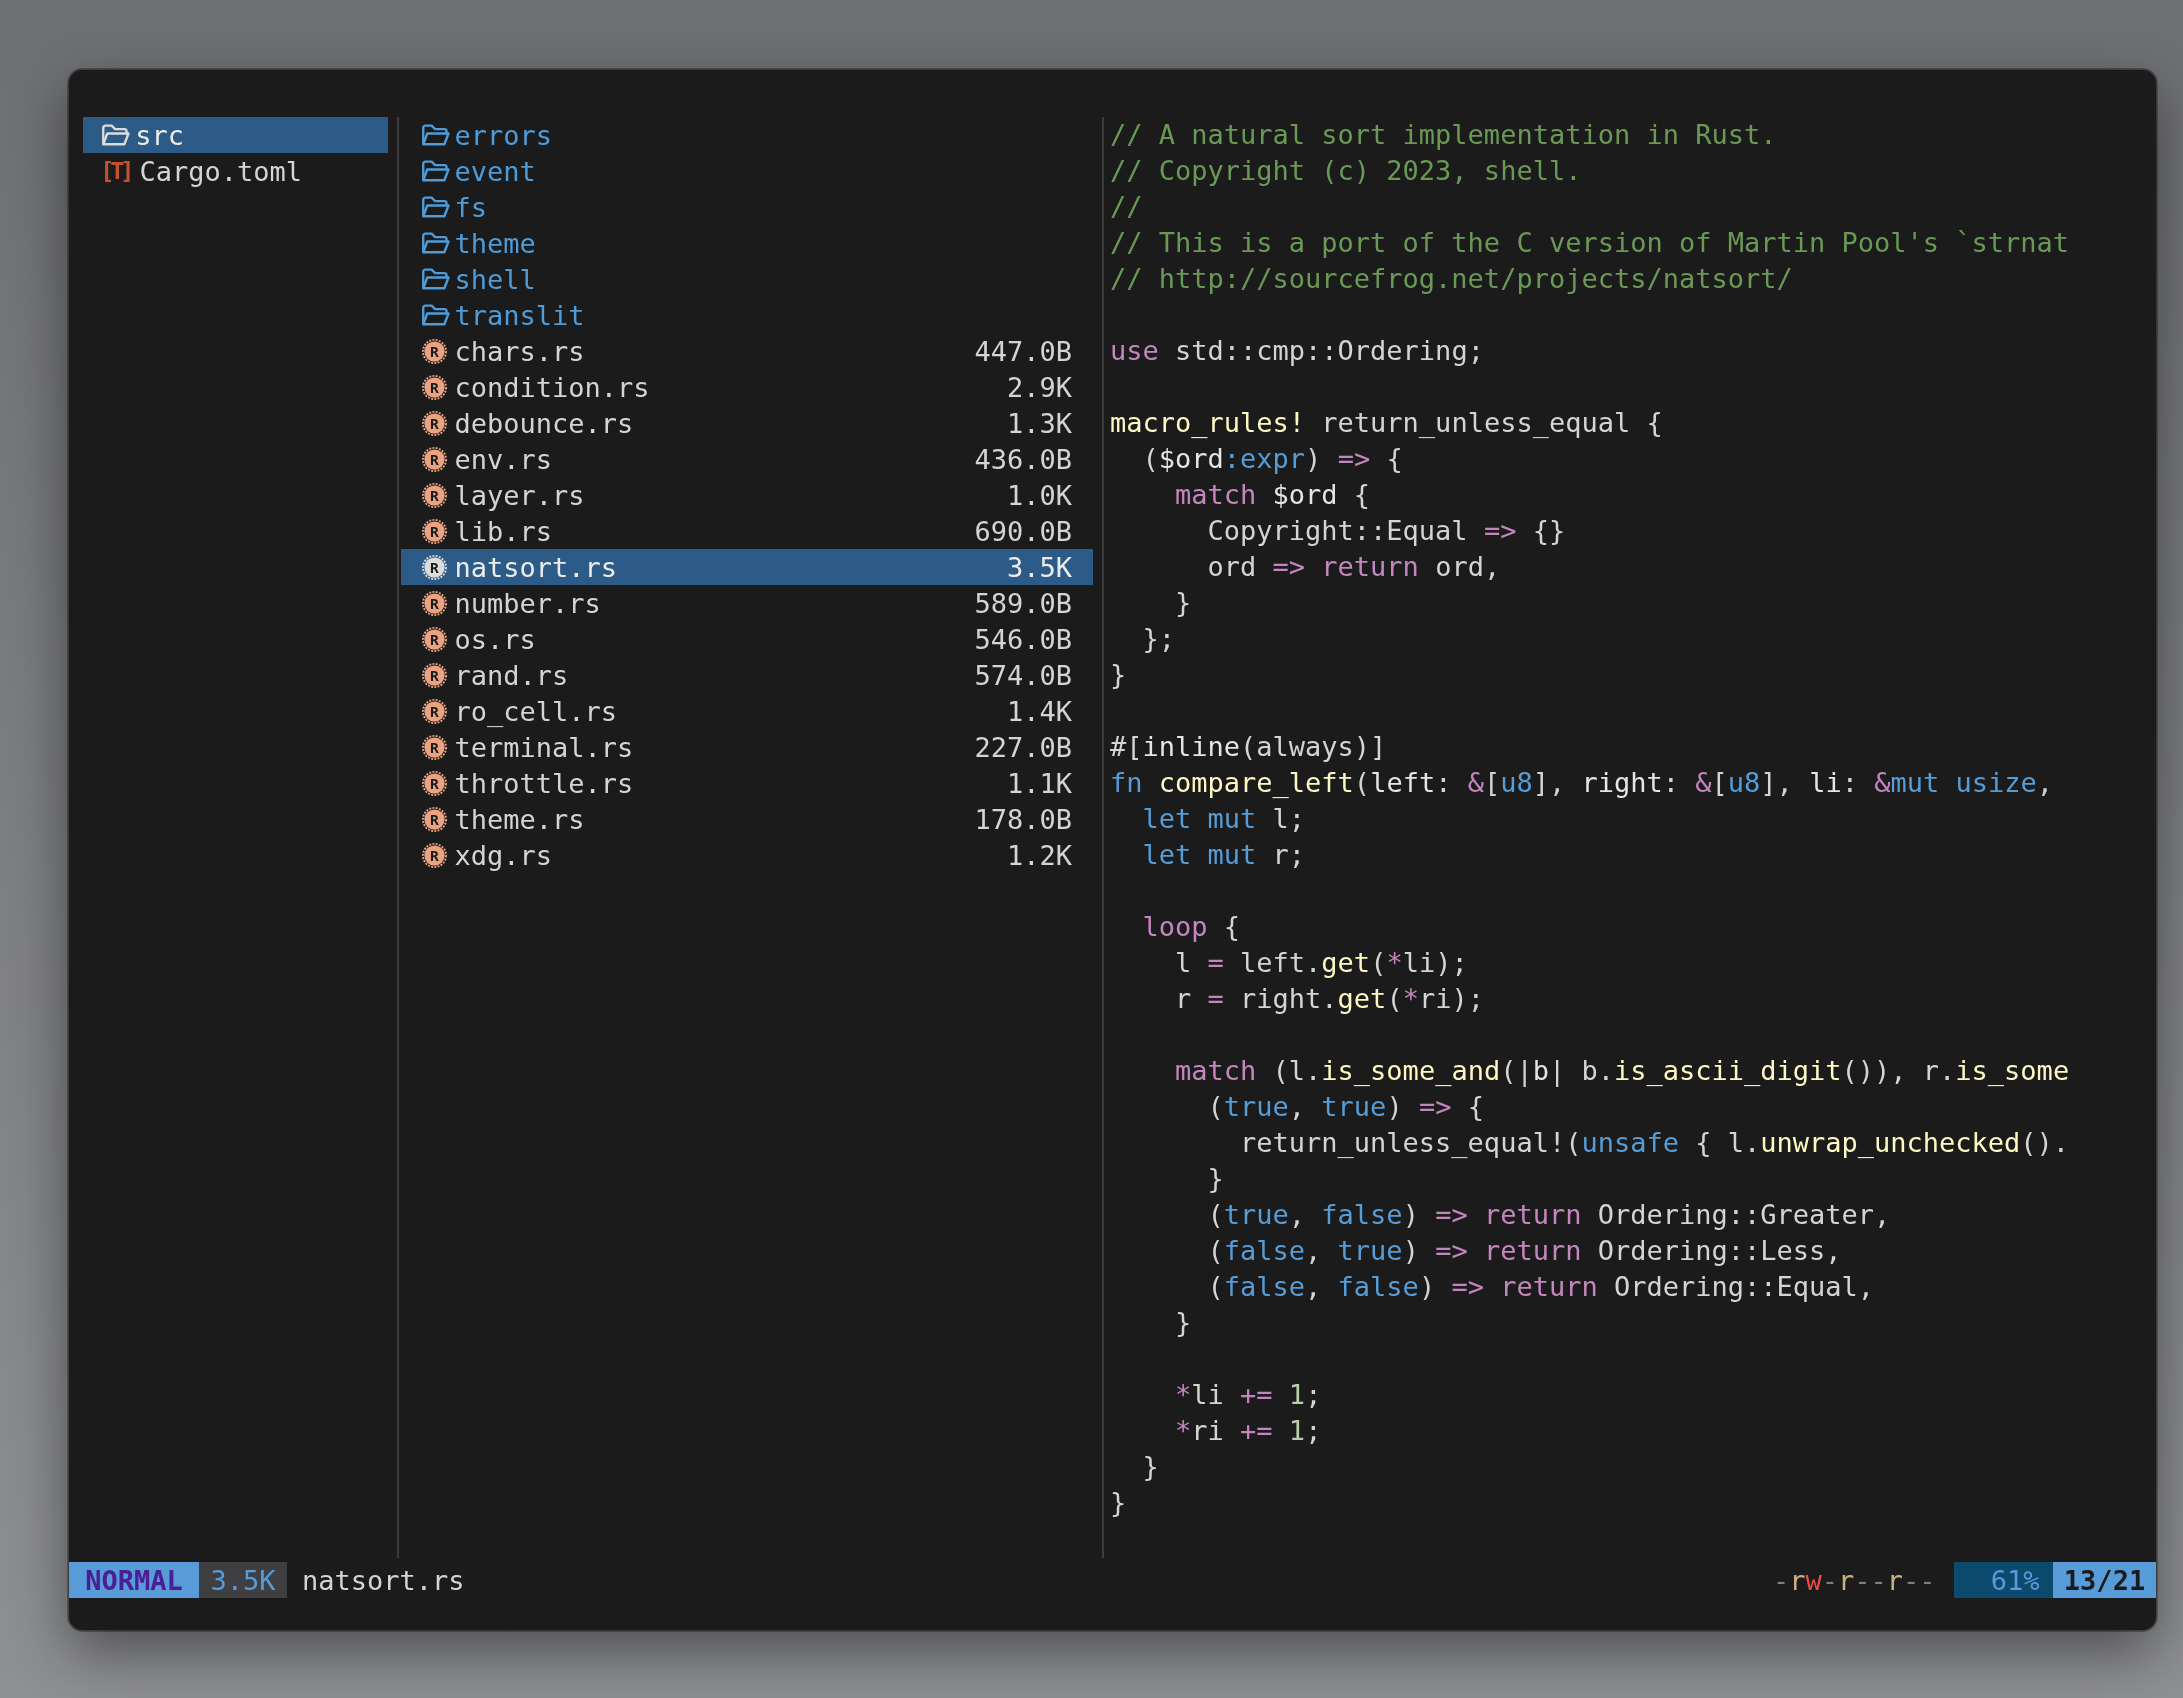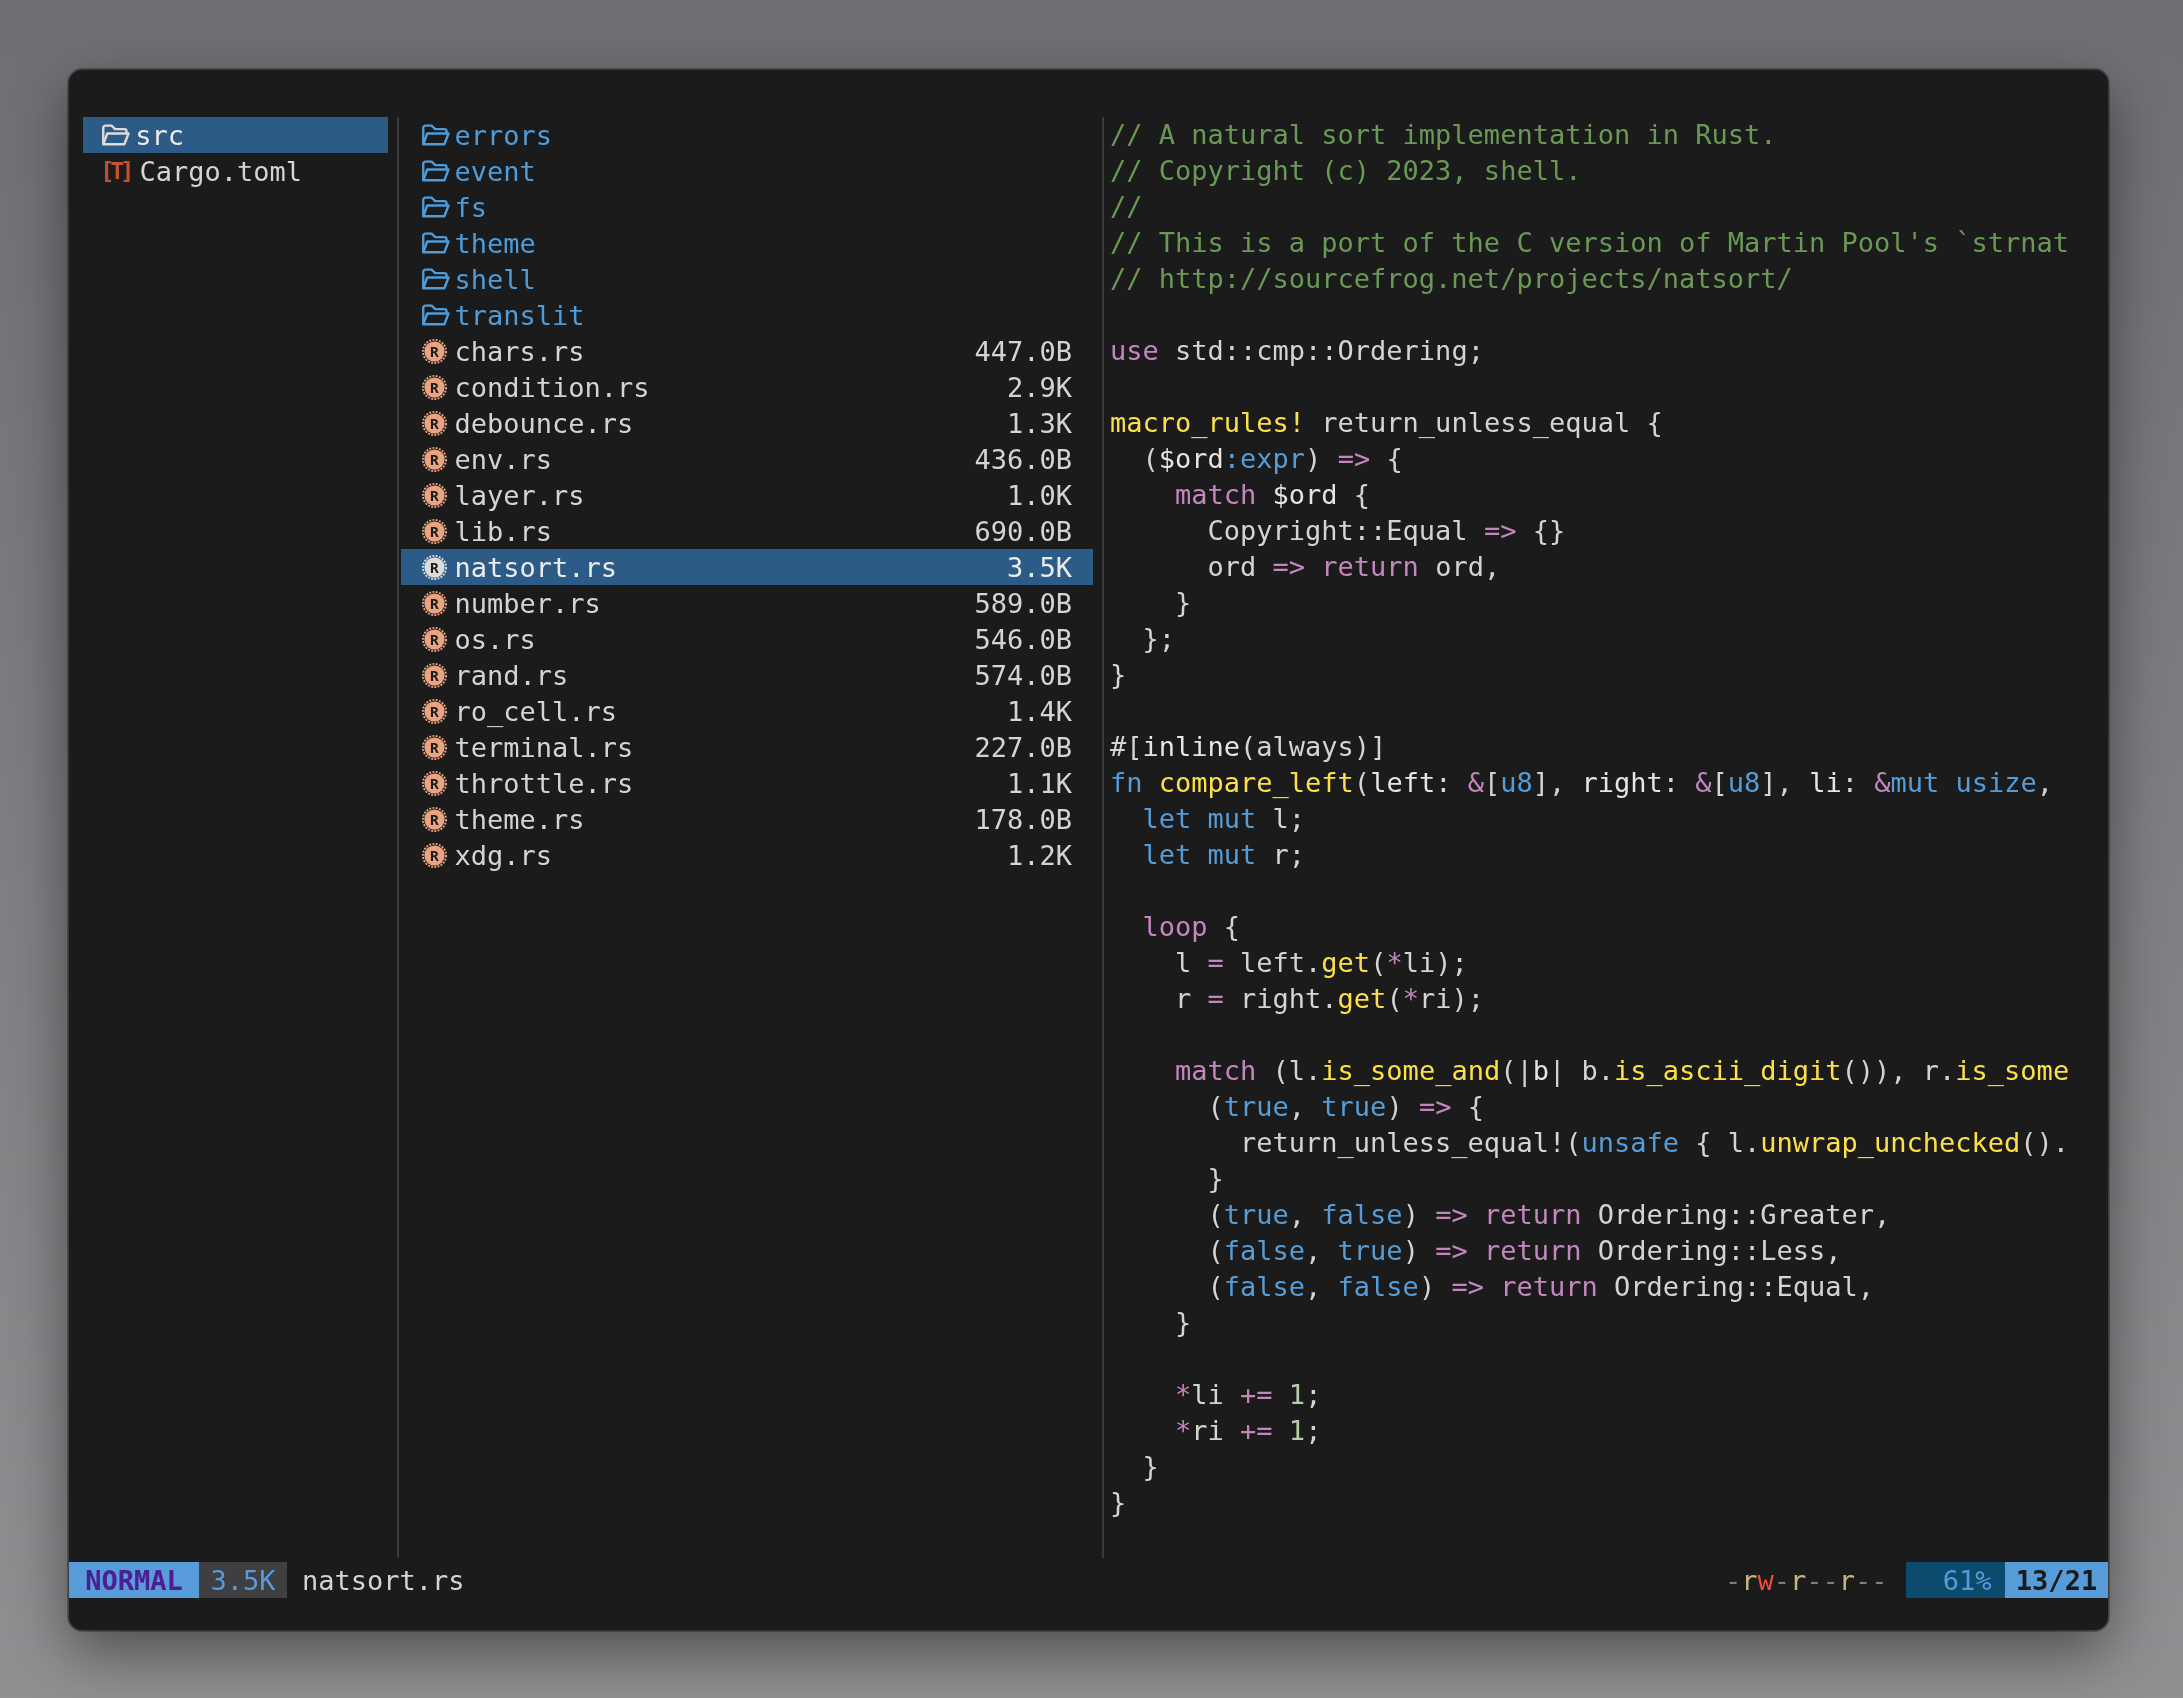--- a/index.html
+++ b/index.html
@@ -5,20 +5,21 @@
   html,body{margin:0;padding:0;}
   body{
     width:2183px;height:1698px;overflow:hidden;position:relative;
     background:linear-gradient(180deg,#6E6F72 0%,#7C7D80 45%,#8F9092 100%);
     font-family:"DejaVu Sans Mono","Liberation Mono",monospace;
   }
   .window{
     position:absolute;left:69px;top:70px;width:2039px;height:1560px;
     background:#1B1B1C;border-radius:13.4px;overflow:hidden;
     box-shadow:0 0 0 1.7px rgba(0,0,0,0.4),0 22px 59px rgba(0,0,0,0.45);
+    padding-left:48px;
   }
   .divider{position:absolute;top:47px;width:1.7px;height:1441px;background:#3B3B3D;}
   #divider-1{left:328px;}
   #divider-2{left:1033px;}
 
   .pane{position:absolute;top:47px;}
   #parent-pane{left:0;width:326px;}
   #current-pane{left:332px;width:692px;}
   #preview-pane{left:1041px;right:0;height:1441px;overflow:hidden;}
 
@@ -38,21 +39,21 @@
   .icon-toml{color:#C1512F;font-weight:bold;font-size:23.5px;letter-spacing:-4.2px;padding-right:4.2px;}
   .label.folder{color:#4E9CD9;}
   .size{margin-left:auto;color:#D4D4D4;}
 
   .code-line{height:36px;line-height:36px;font-size:27px;white-space:pre;color:#D4D4D4;}
   .tok-w{color:#D4D4D4;}
   .tok-c{color:#6A9955;}
   .tok-k{color:#C586C0;}
   .tok-b{color:#569CD6;}
   .tok-v{color:#e5e5e5;}
-  .tok-f{color:#fde047;text-align:center;}
+  .tok-f{color:#fef9c3;text-align:center;}
   .tok-n{color:#B5CEA8;}
 
   .statusbar{
     position:absolute;left:0;right:0;top:1492px;height:36px;
     display:flex;align-items:center;font-size:27px;
   }
   .badge{height:36px;display:flex;align-items:center;justify-content:center;box-sizing:border-box;flex:none;}
   #mode-badge{width:130px;background:#579BD8;color:#4c1d95;font-weight:bold;}
   #size-badge{width:88px;background:#3F3F41;color:#579BD8;}
   #status-filename{margin-left:15px;color:#D4D4D4;}

